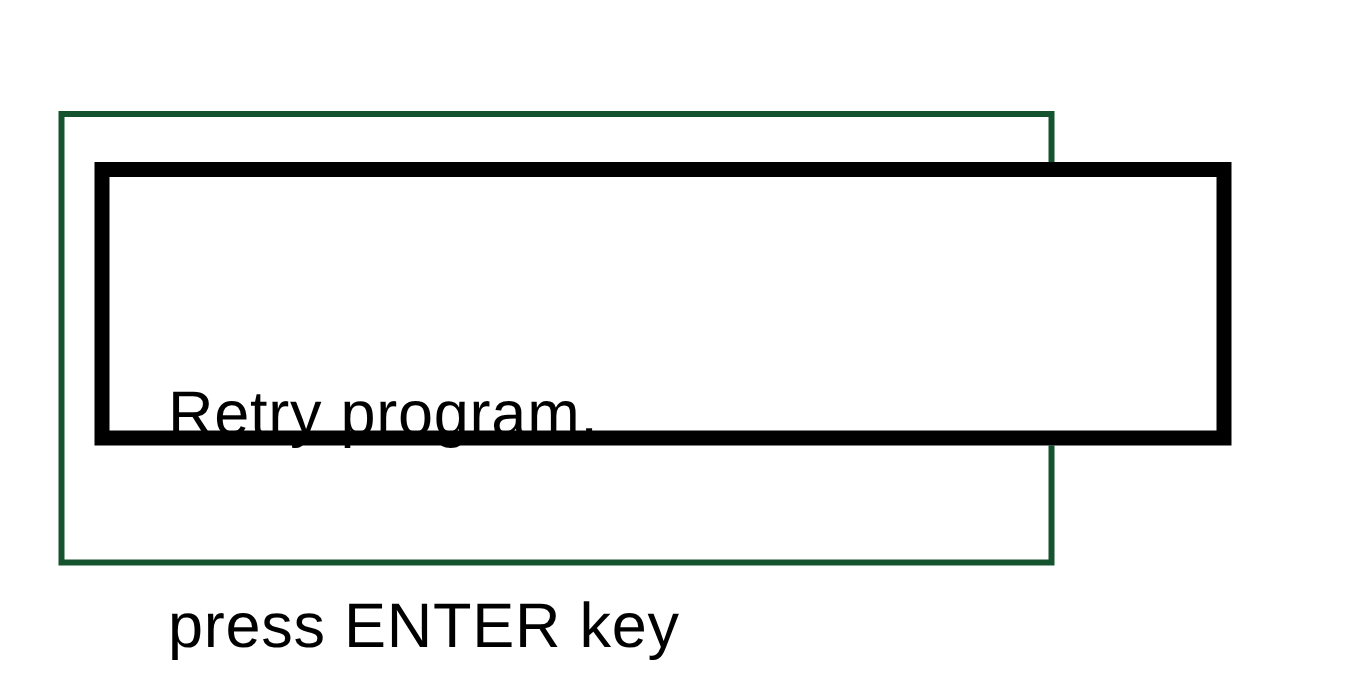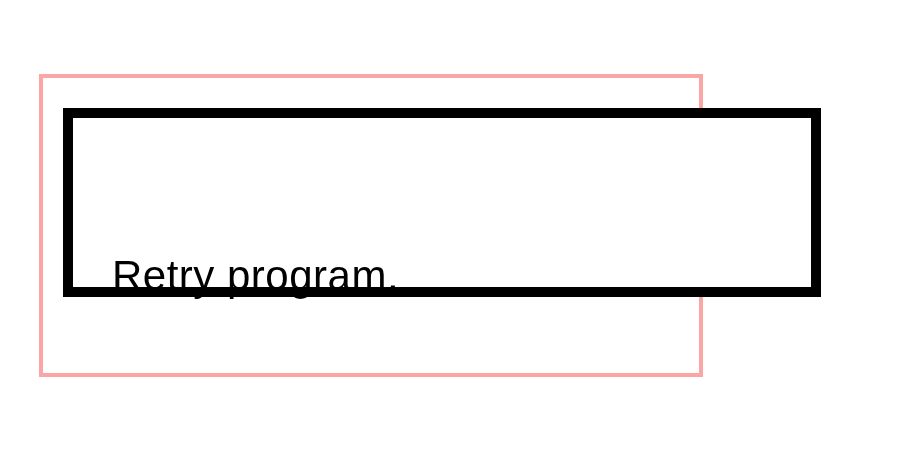--- a/index.html
+++ b/index.html
@@ -16,21 +16,21 @@
     overflow: hidden;
     font-family: "Liberation Sans", sans-serif;
   }
   
   .panel-frame {
     position: absolute;
     left: 39px;
     top: 74px;
     width: 664px;
     height: 303px;
-    border: 4px solid #fca5a5;
+    border: 4px solid #14532d;
     background: #ffffff;
   }
   
   .lcd-display {
     position: absolute;
     left: 20px;   
     top: 30px;    
     width: 758px;
     height: 189px;
     border: 10px solid #000000;
@@ -49,16 +49,17 @@
   }
 </style>
 </head>
 <body>
 
 <div class="canvas">
   <div class="panel-frame">
     <div class="lcd-display">
       <div class="lcd-text">
         <span class="lcd-line">Retry program,</span>
+        <span class="lcd-line">press ENTER key</span>
       </div>
     </div>
   </div>
 </div>
 
 </body></html>

